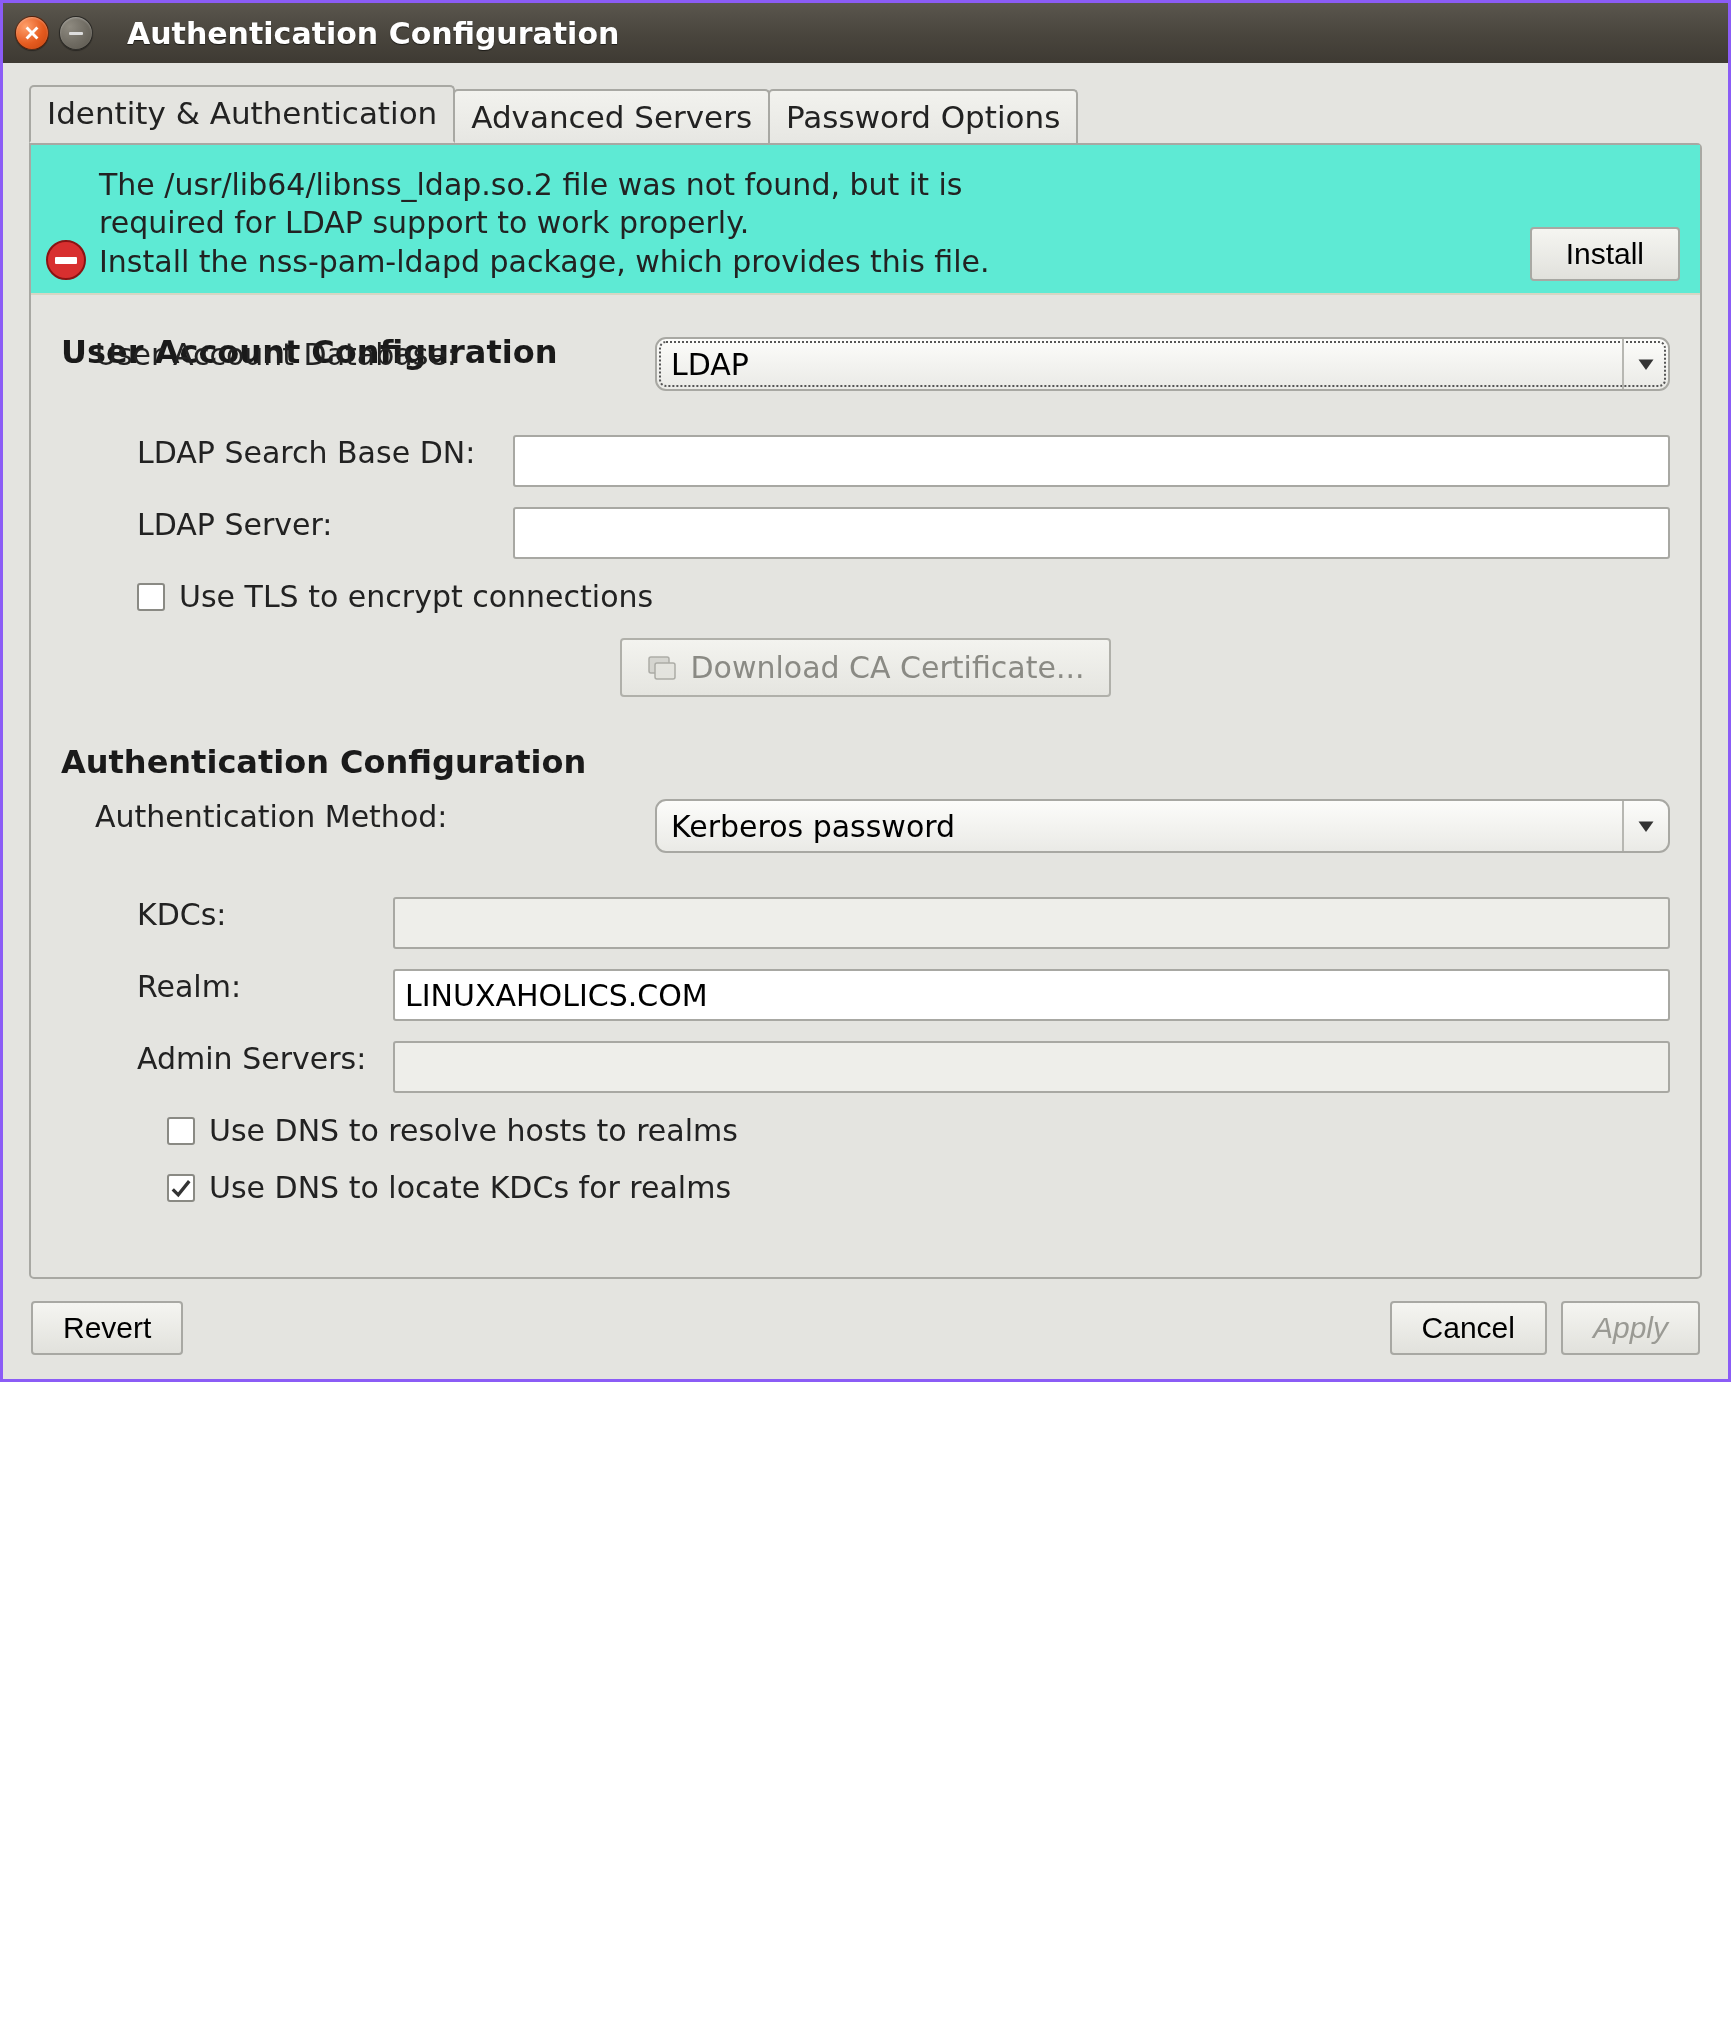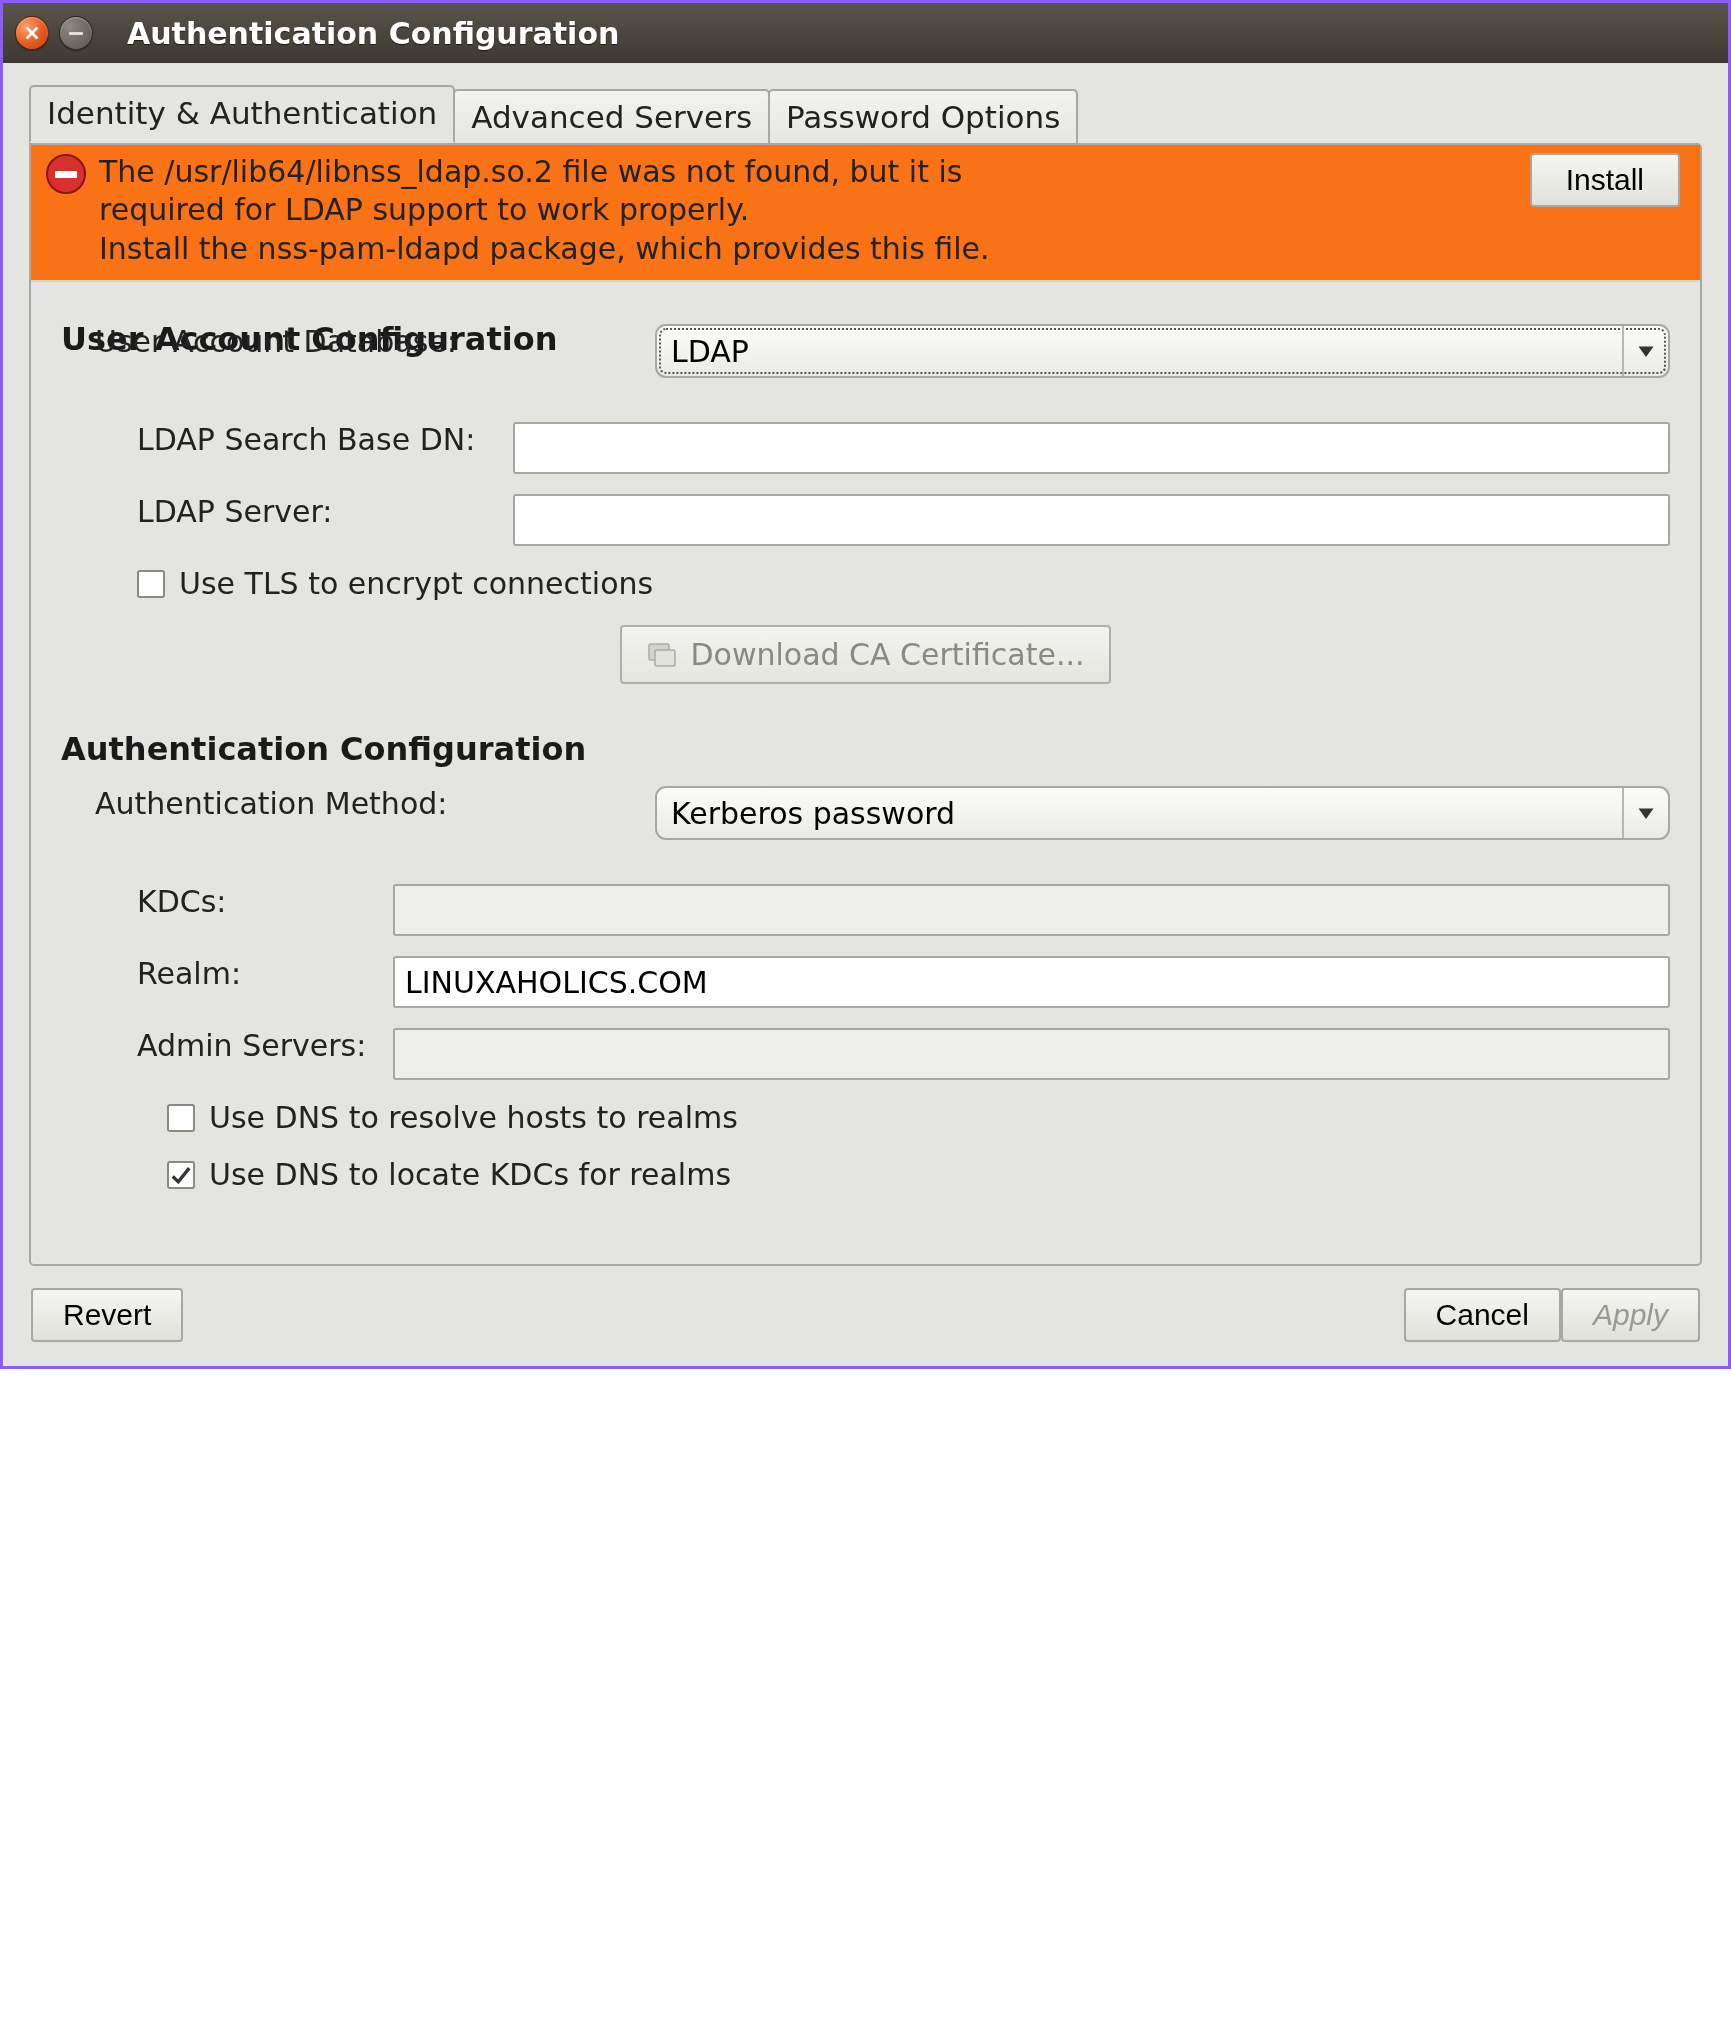--- a/index.html
+++ b/index.html
@@ -76,24 +76,24 @@
   .tab-page {
     border: 2px solid #a8a8a3;
     border-radius: 0 5px 5px 5px;
     background: #e4e4e0;
     padding: 0 0 50px 0;
     position: relative;
     z-index: 1;
   }
   .banner {
     display: flex;
-    align-items: flex-start;
-    background: #f97316;
+    align-items: flex-end;
+    background: #5eead4;
     border-bottom: 2px solid #d6d6c4;
-    padding: 8px 20px 12px 14px;
+    padding: 21px 20px 12px 14px;
     gap: 12px;
   }
   .banner-icon {
     width: 42px; height: 42px;
     flex: 0 0 auto;
   }
   .banner-text {
     flex: 1;
     font-size: 30px;
     line-height: 1.28;
@@ -210,20 +210,21 @@
     padding: 22px 2px 0 2px;
   }
   .footer .spacer { flex: 1; }
   .btn {
     font-size: 30px;
     padding: 8px 30px;
     background: linear-gradient(to bottom, #f5f5f1, #e1e1dc);
     border: 2px solid #a8a8a3;
     border-radius: 4px;
     cursor: pointer;
+    margin-left: 14px;
   }
   .btn.disabled {
     color: #9a9a94;
     font-style: italic;
     cursor: default;
   }
 </style>
 </head>
 <body>
 

